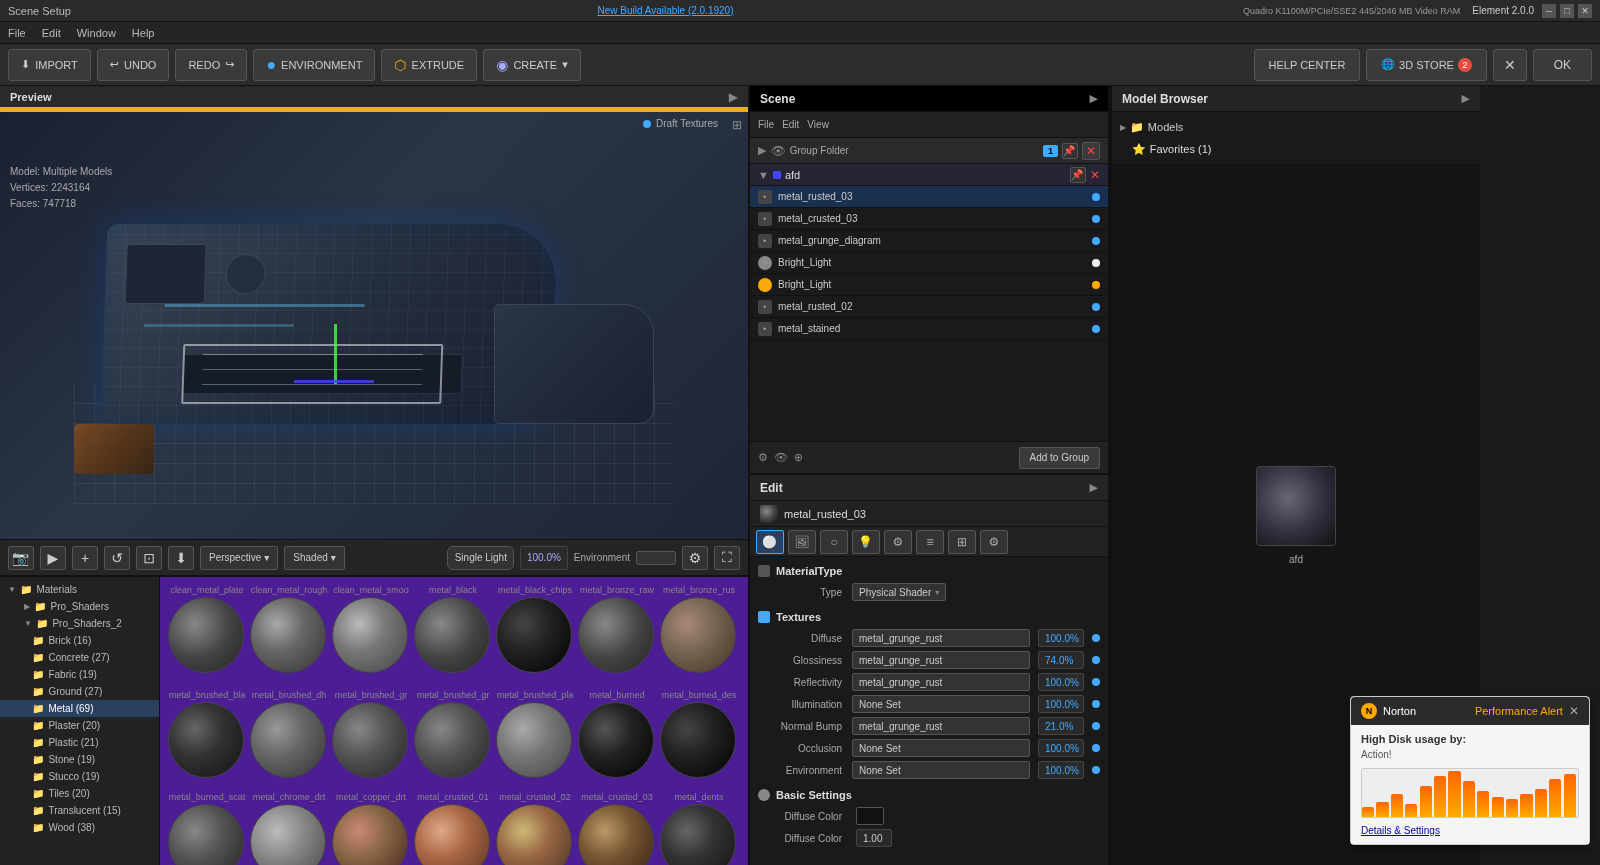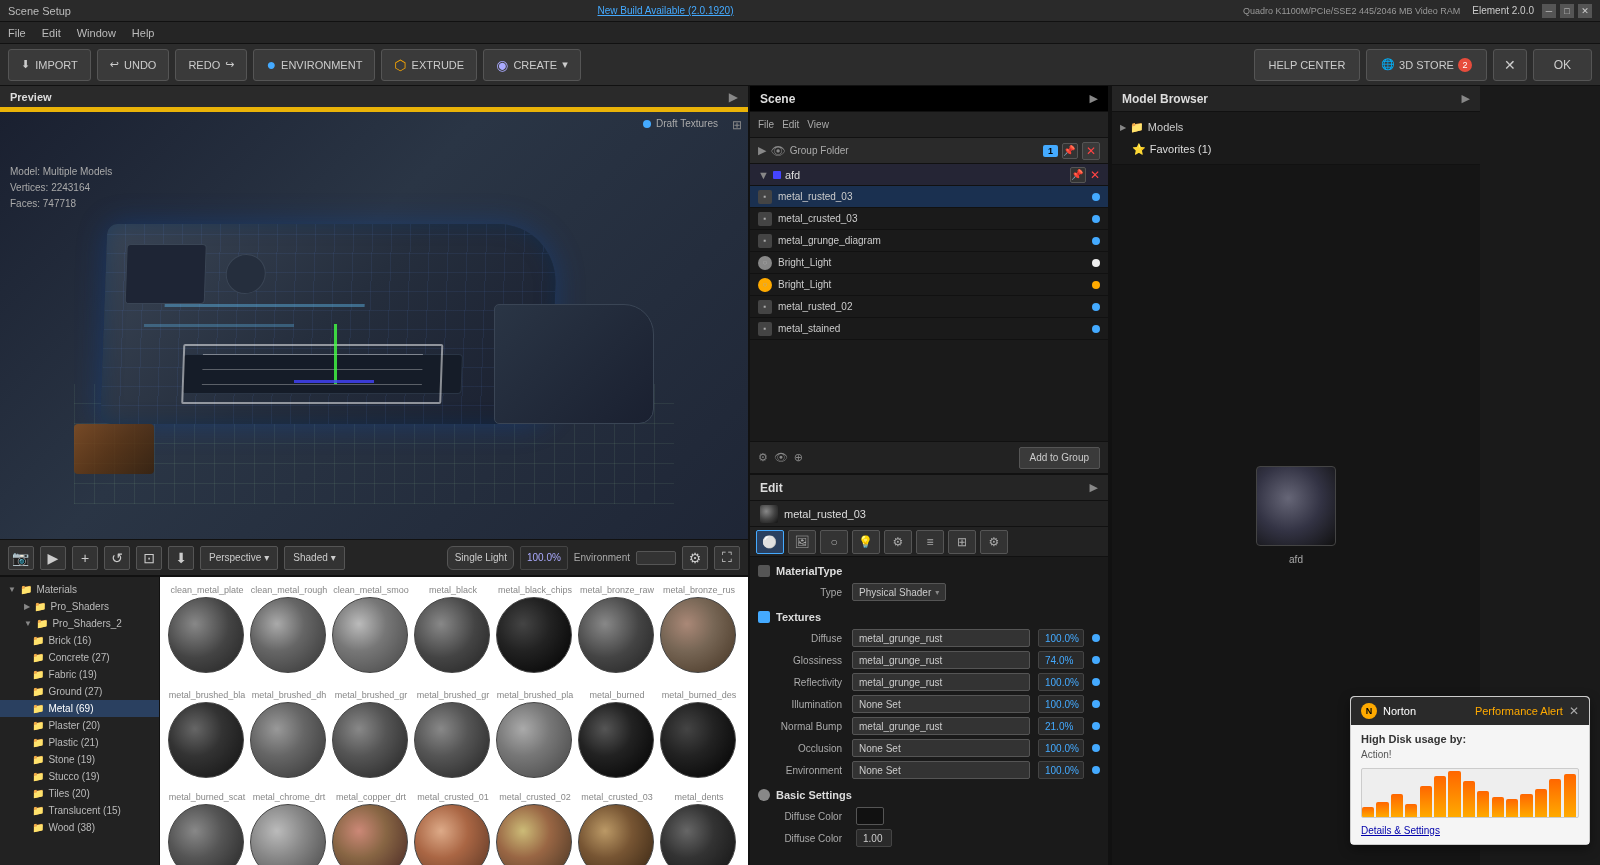--- a/index.html
+++ b/index.html
@@ -49,21 +49,21 @@
     
     #bottom-panel { height: 290px; background: #1e1e1e; border-top: 2px solid #111; display: flex; flex-direction: column; }
     #bottom-tabs { height: 26px; background: #252525; display: flex; align-items: center; padding: 0 8px; gap: 16px; border-bottom: 1px solid #111; }
     #bottom-tabs .tab { color: #aaa; font-size: 11px; cursor: pointer; padding: 4px 0; }
     #bottom-tabs .tab.active { color: #fff; border-bottom: 2px solid #4af; }
     #materials-area { display: flex; flex: 1; overflow: hidden; }
     #mat-sidebar { width: 160px; background: #222; border-right: 1px solid #111; overflow-y: auto; padding: 4px 0; }
     .mat-sidebar-item { padding: 3px 8px; color: #bbb; font-size: 10px; cursor: pointer; display: flex; align-items: center; gap: 4px; }
     .mat-sidebar-item.active { background: #2a4060; color: #fff; }
     .mat-sidebar-item .tri { color: #888; font-size: 8px; }
-    #mat-grid { flex: 1; overflow-y: auto; background: #ffffff; padding: 8px; }
+    #mat-grid { flex: 1; overflow-y: auto; background: #4c1d95; padding: 8px; }
     .mat-grid-row { display: flex; gap: 4px; margin-bottom: 14px; }
     .mat-item { width: 78px; text-align: center; cursor: pointer; }
     .mat-item .thumb { width: 76px; height: 76px; border-radius: 50%; background: radial-gradient(circle at 35% 35%, #888 0%, #444 50%, #222 100%); border: 1px solid #444; margin-bottom: 3px; }
     .thumb-metal { background: radial-gradient(circle at 35% 35%, #999 0%, #666 40%, #333 100%); }
     .thumb-copper { background: radial-gradient(circle at 35% 35%, #c87 0%, #864 50%, #422 100%); }
     .thumb-black { background: radial-gradient(circle at 35% 35%, #555 0%, #222 50%, #000 100%); }
     .mat-labels { display: flex; gap: 4px; margin-bottom: 2px; overflow: hidden; }
     .mat-label-item { width: 78px; text-align: center; font-size: 9px; color: #888; overflow: hidden; text-overflow: ellipsis; white-space: nowrap; }
 
     

